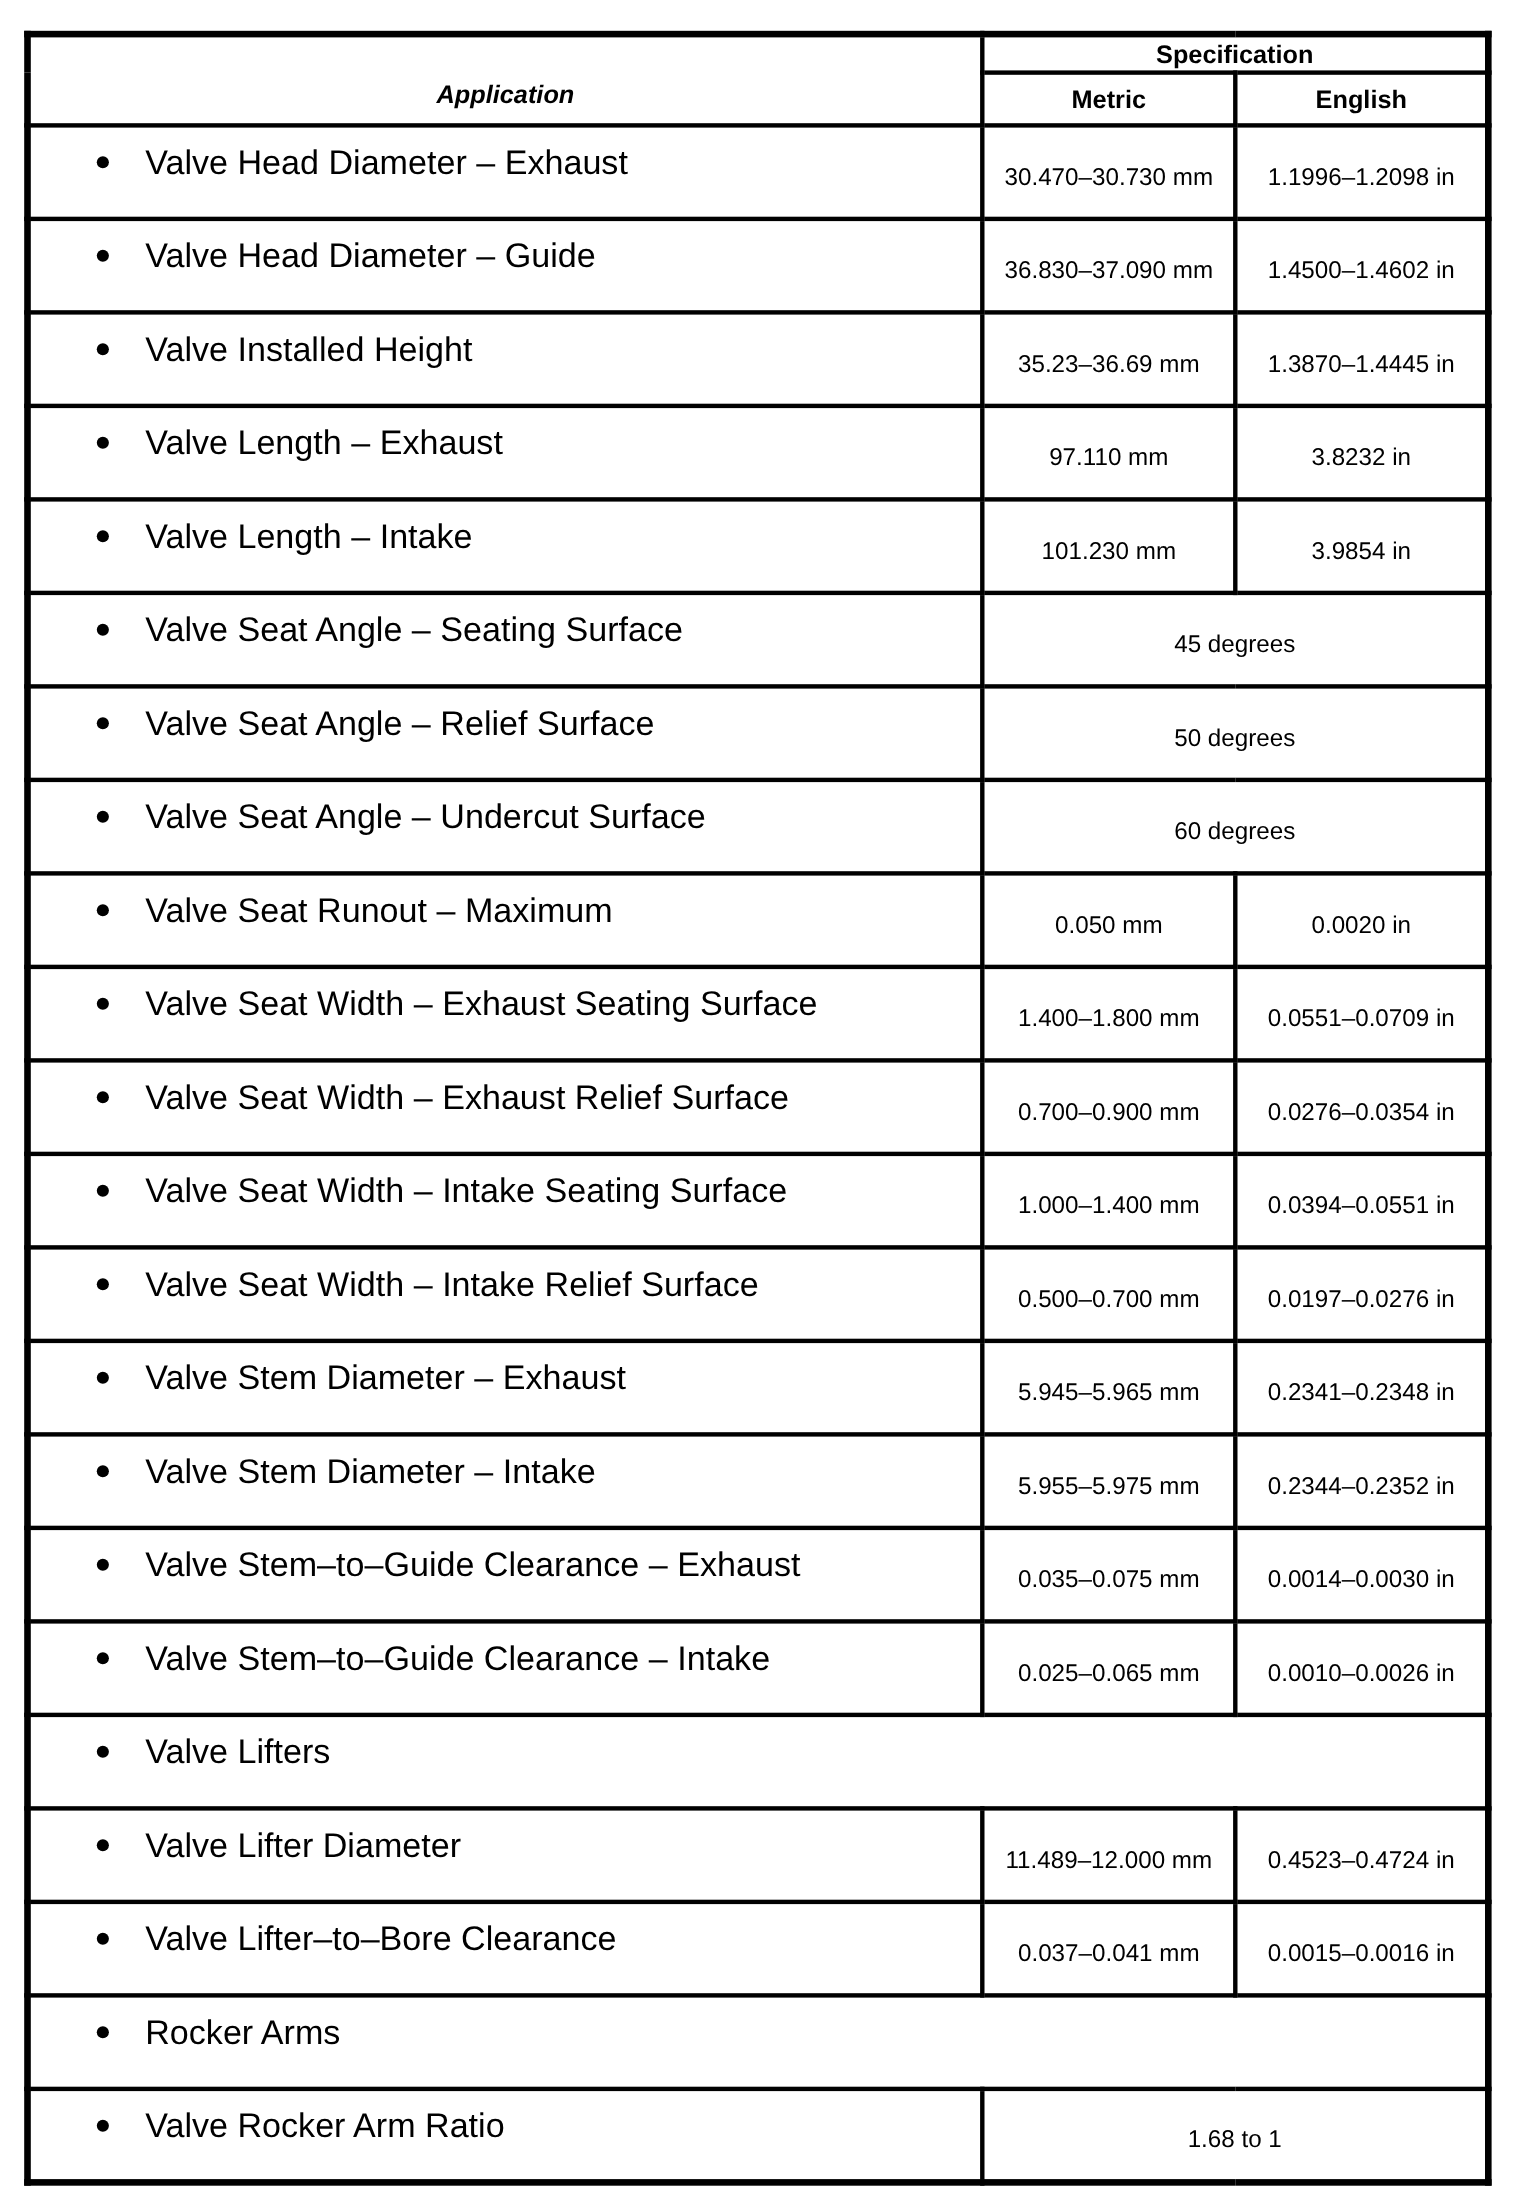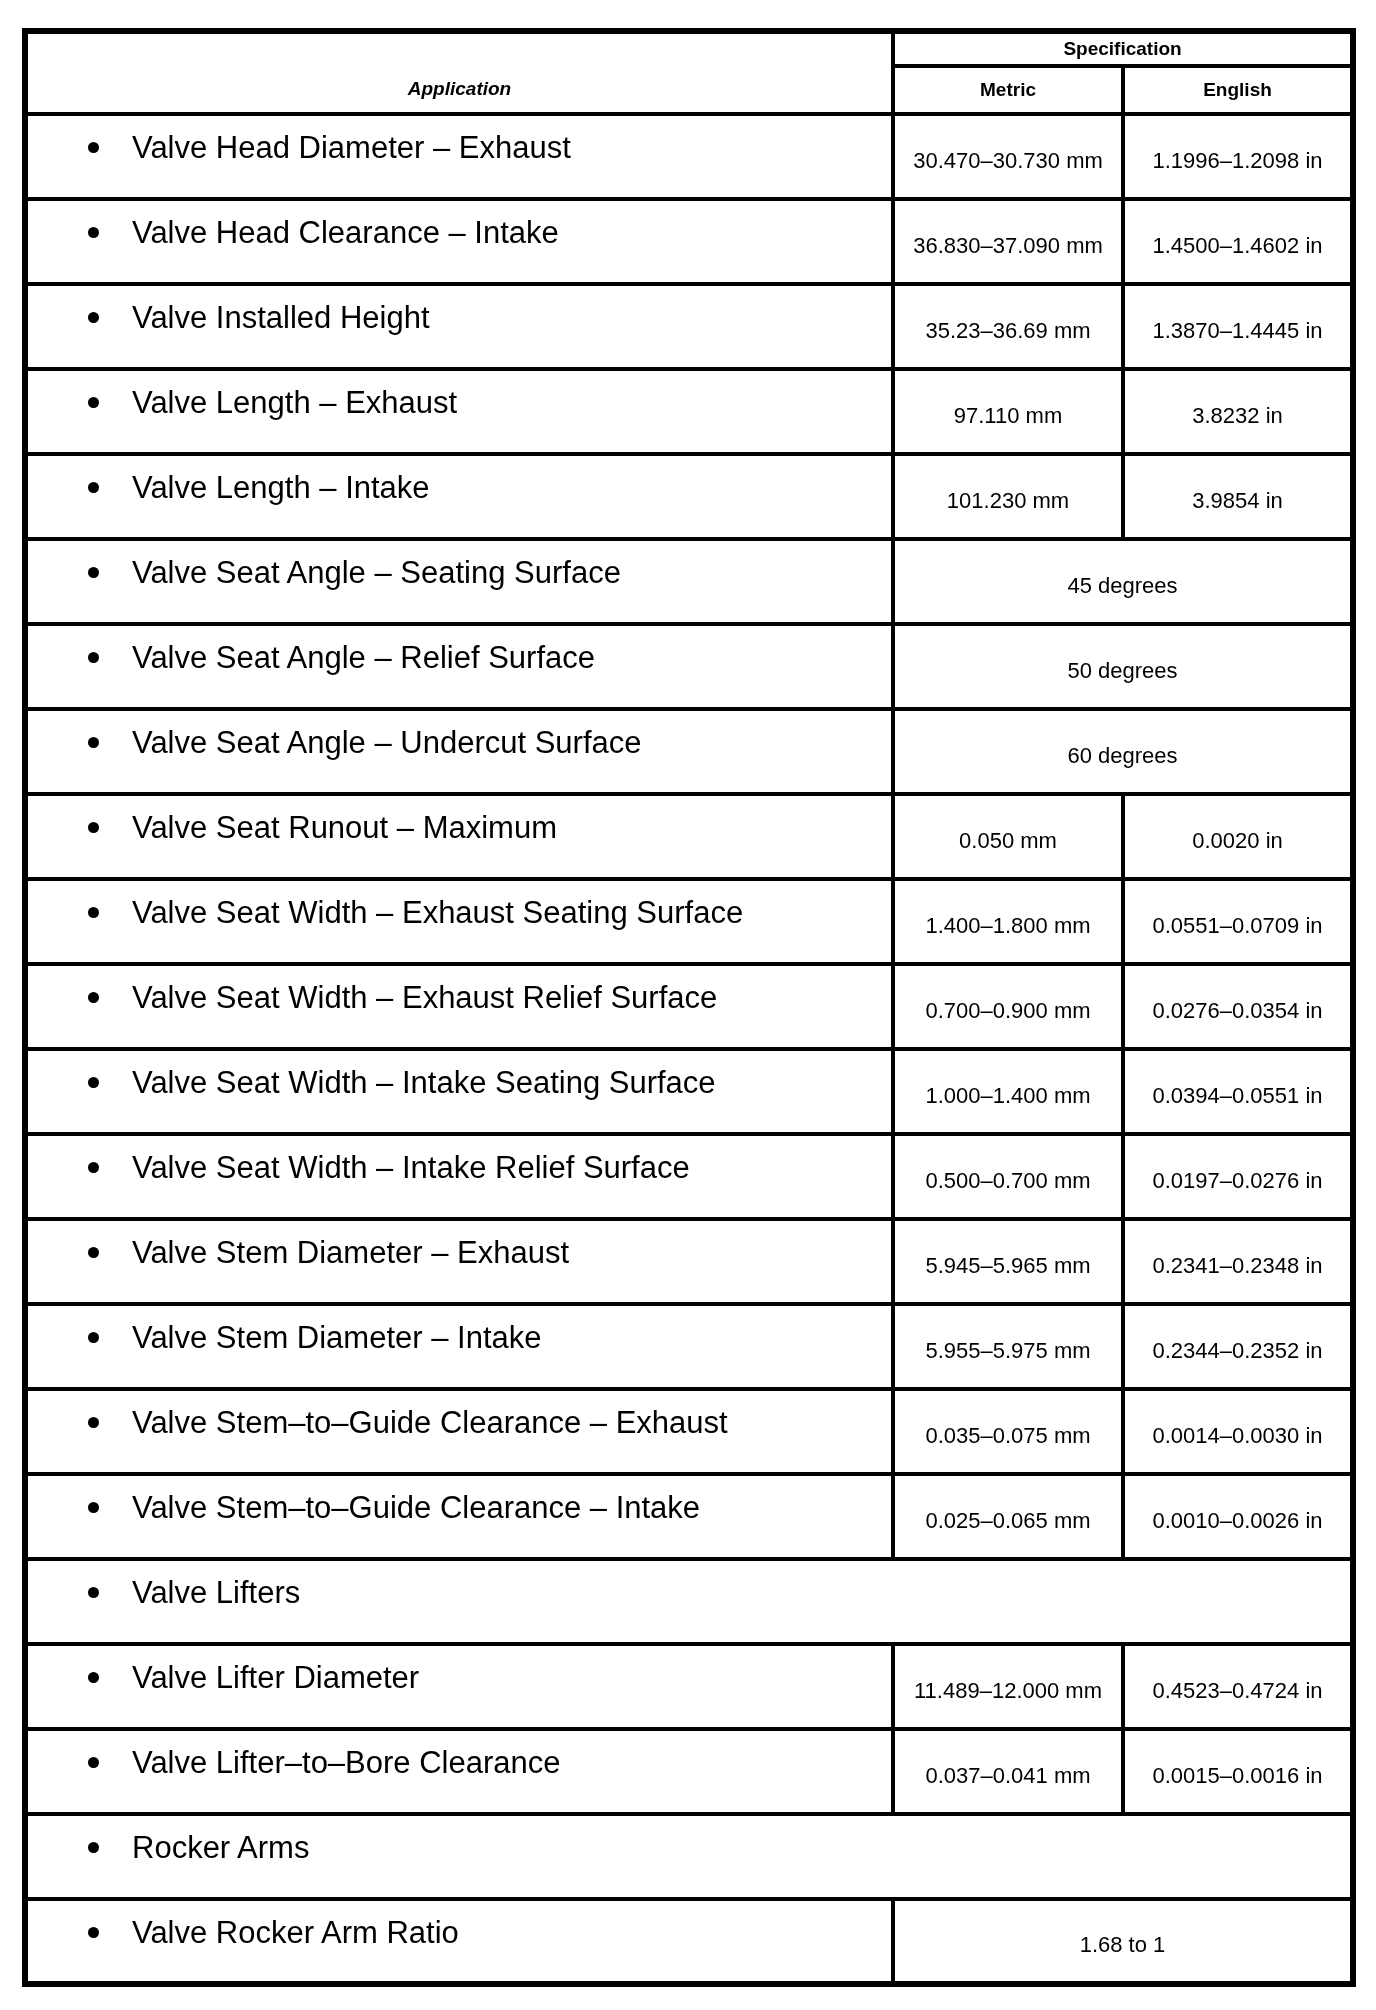--- a/index.html
+++ b/index.html
@@ -24,21 +24,21 @@
     table-layout: fixed;
     width: 1328px;
     border: 6px solid #000;
   }
   th, td {
     border: 4px solid #000;
     padding: 0;
   }
   th {
     font-weight: bold;
-    font-size: 19px;
+    font-size: 23px;
   }
   .spec-th {
     height: 30px;
     text-align: center;
     vertical-align: middle;
     border-bottom: 3px solid #000;
   }
   .unit-th {
     height: 44px;
     vertical-align: middle;
@@ -96,21 +96,21 @@
         <th class="unit-th">English</th>
       </tr>
     </thead>
     <tbody>
         <tr>
           <td class="app-cell"><span class="bullet"></span><span class="label">Valve Head Diameter – Exhaust</span></td>
           <td class="val-cell">30.470–30.730 mm</td>
           <td class="val-cell">1.1996–1.2098 in</td>
         </tr>
         <tr>
-          <td class="app-cell"><span class="bullet"></span><span class="label">Valve Head Clearance – Intake</span></td>
+          <td class="app-cell"><span class="bullet"></span><span class="label">Valve Head Diameter – Guide</span></td>
           <td class="val-cell">36.830–37.090 mm</td>
           <td class="val-cell">1.4500–1.4602 in</td>
         </tr>
         <tr>
           <td class="app-cell"><span class="bullet"></span><span class="label">Valve Installed Height</span></td>
           <td class="val-cell">35.23–36.69 mm</td>
           <td class="val-cell">1.3870–1.4445 in</td>
         </tr>
         <tr>
           <td class="app-cell"><span class="bullet"></span><span class="label">Valve Length – Exhaust</span></td>

